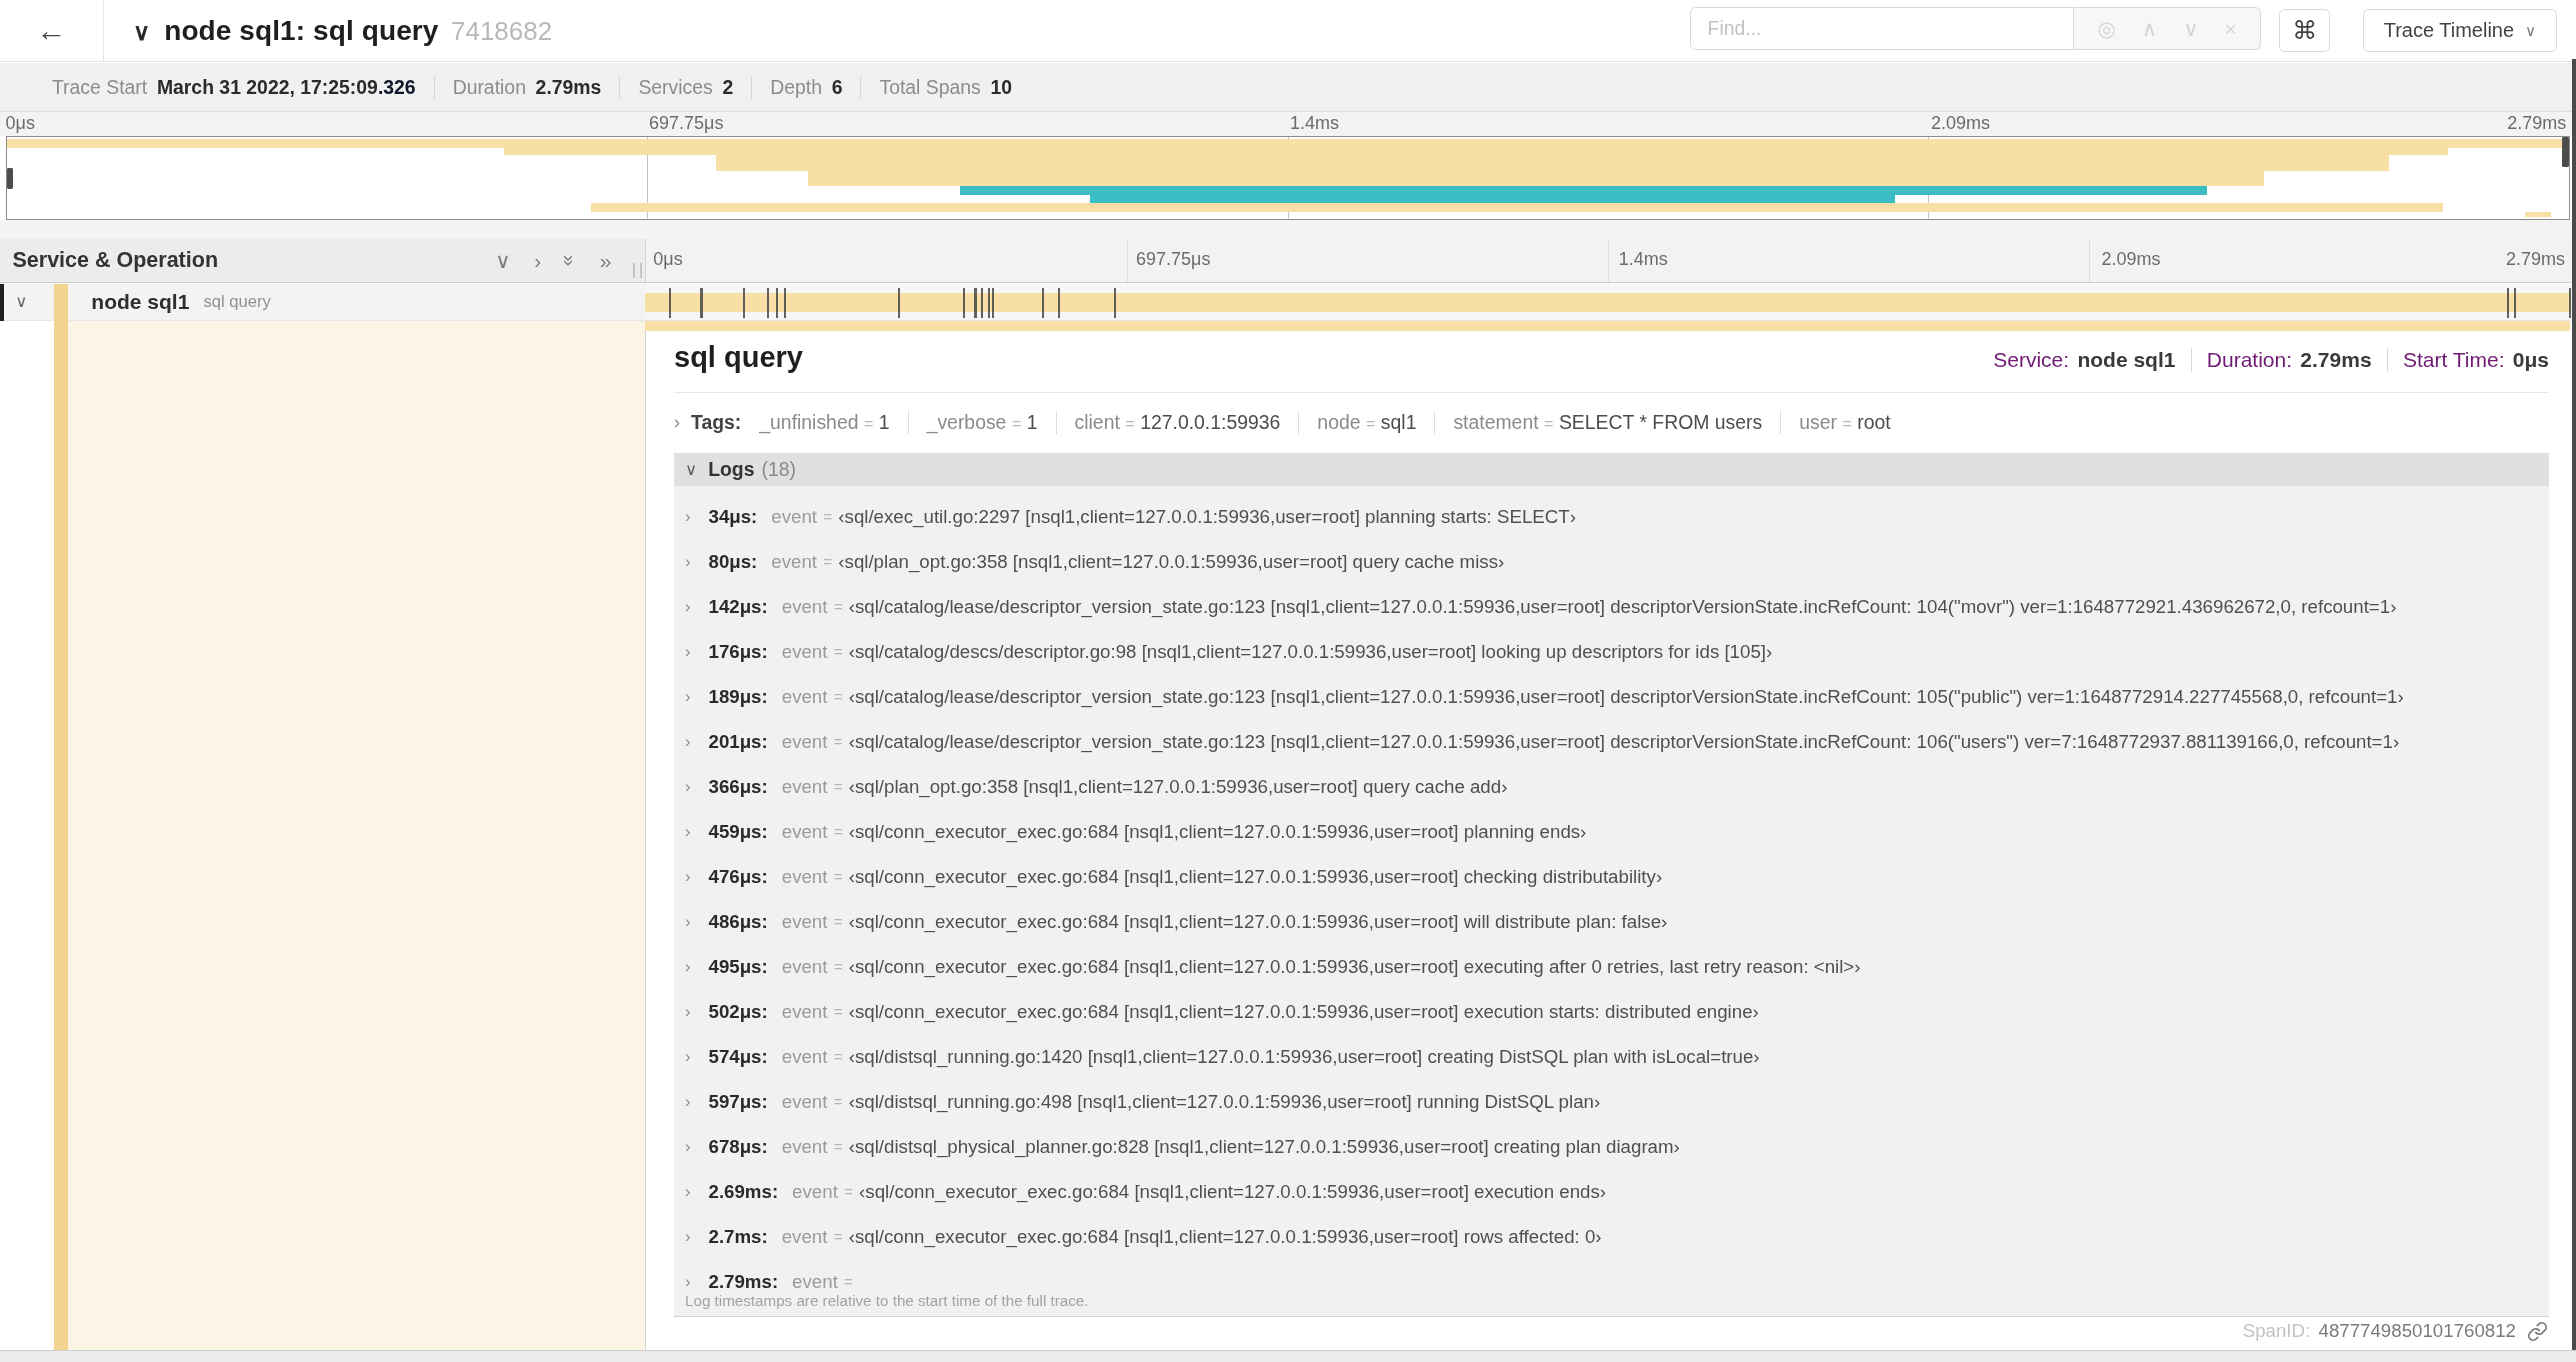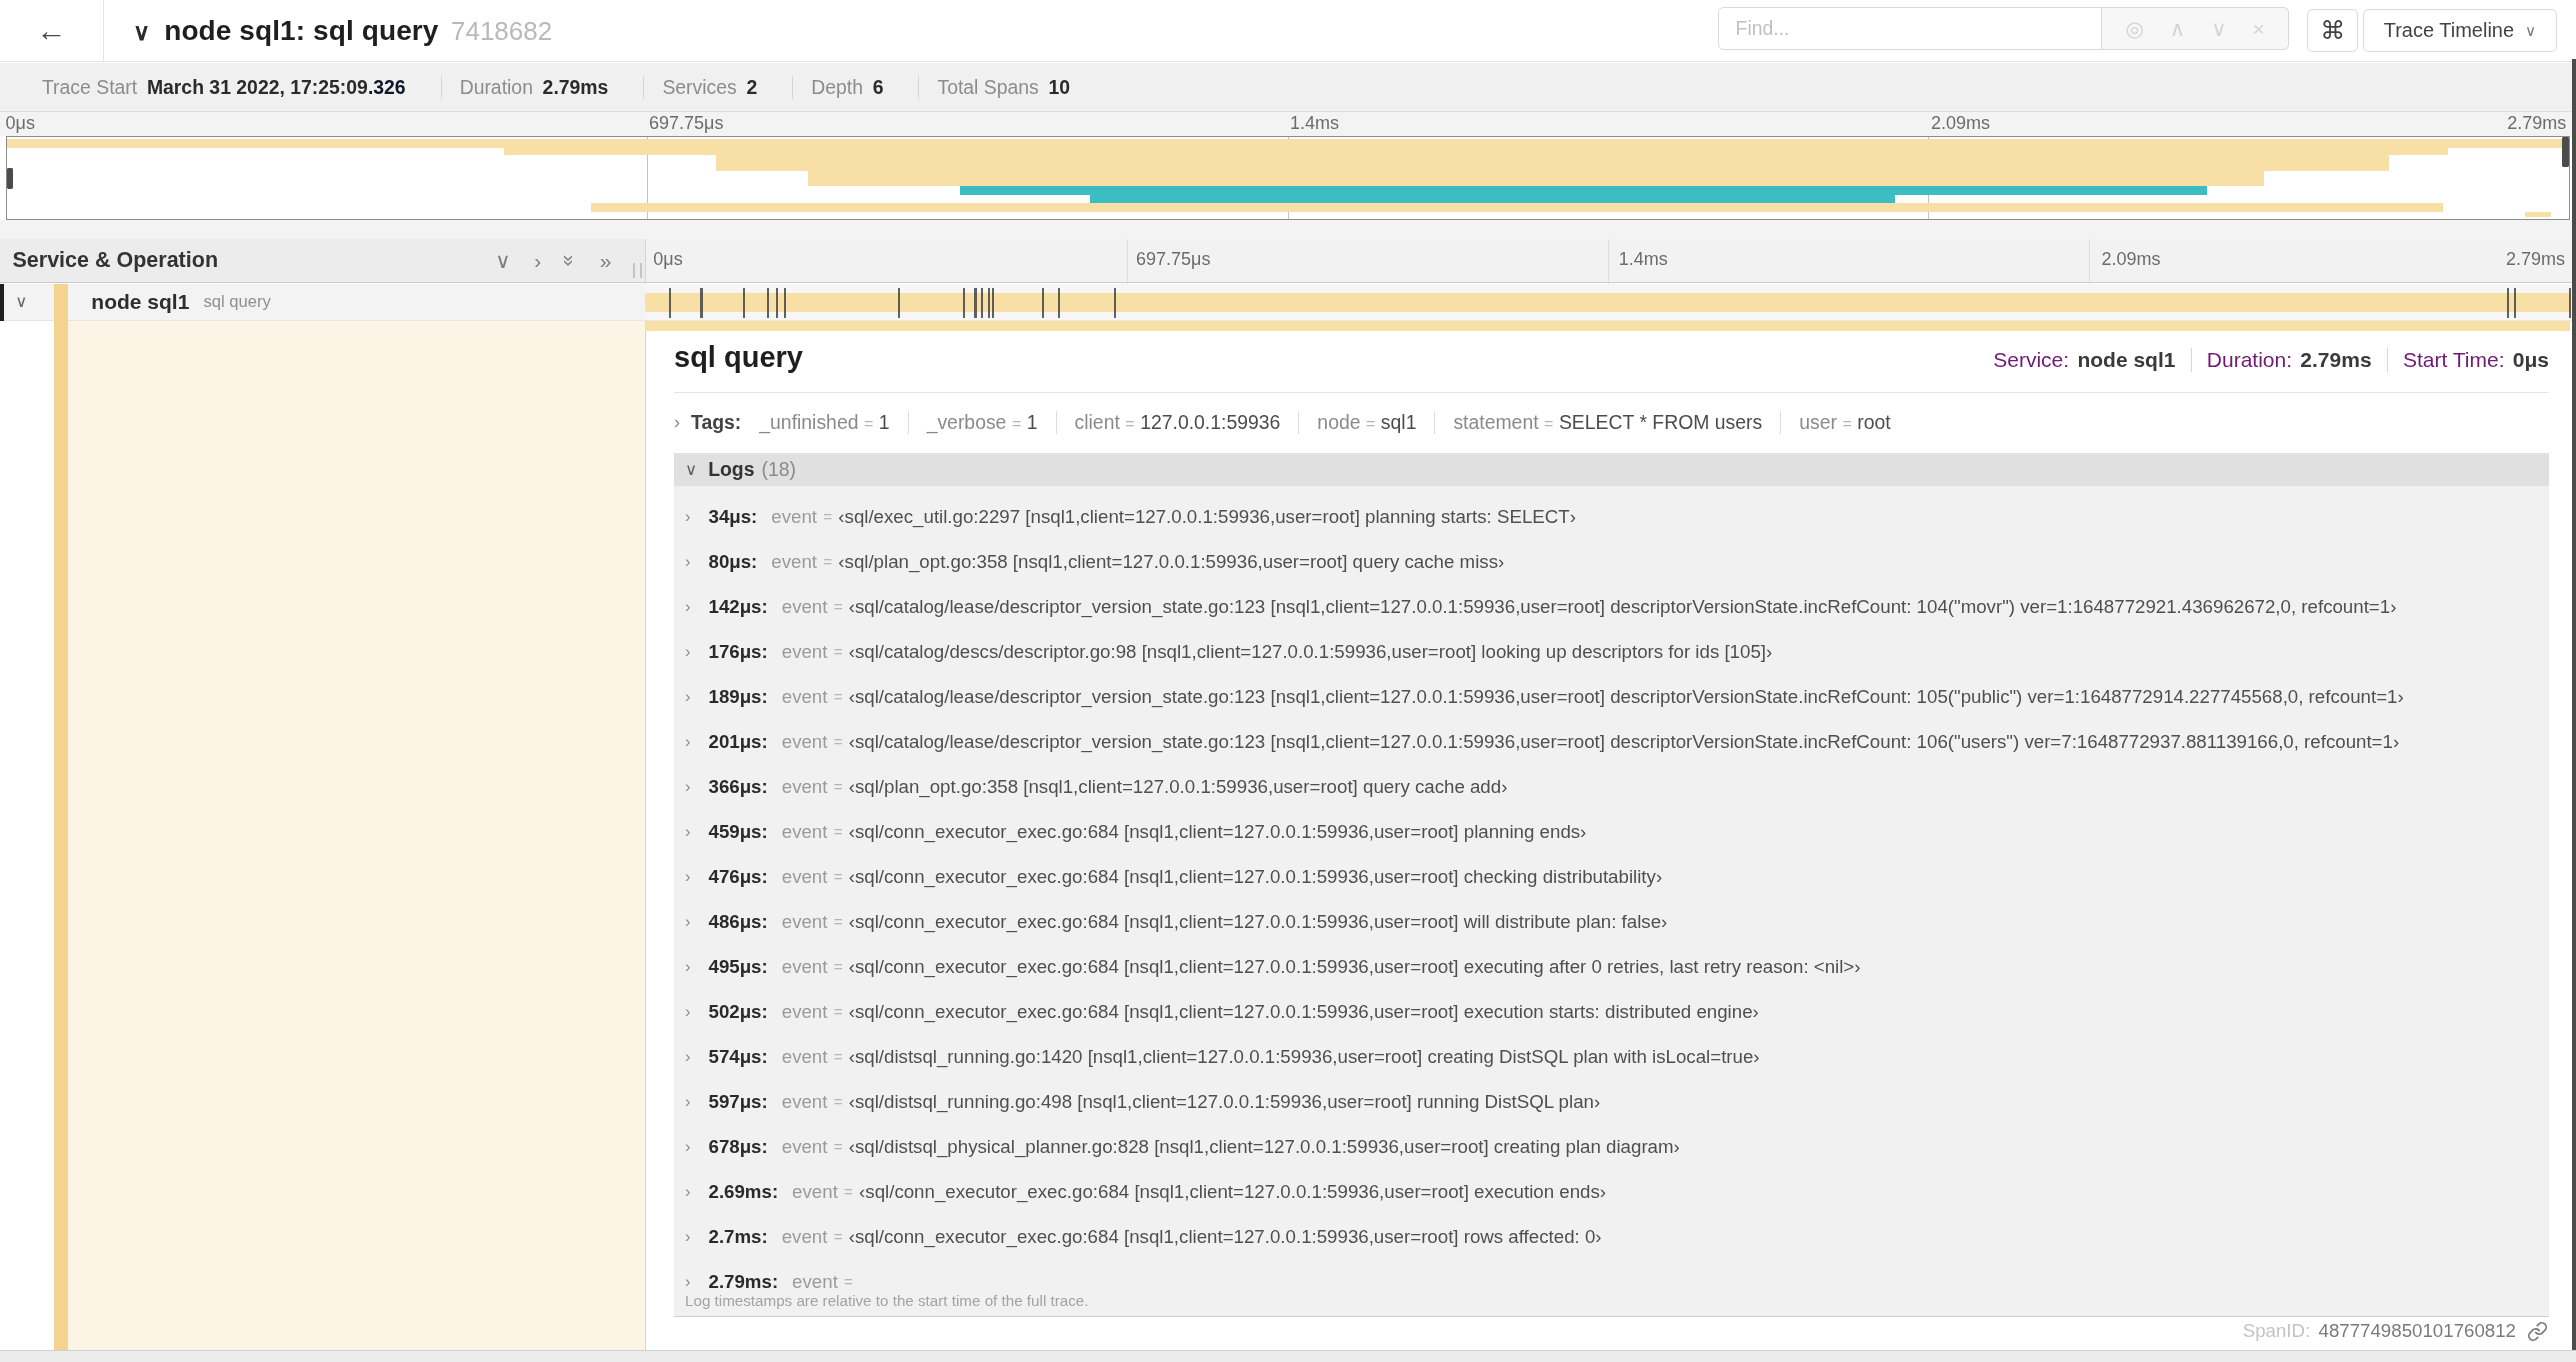--- a/index.html
+++ b/index.html
@@ -14,25 +14,25 @@
   .title-chevron { font-size:23.5px; color:#2b2b2b; font-weight:bold; margin-right:14px; cursor:pointer; }
   .trace-title { font-size:28px; font-weight:bold; color:#1f1f1f; letter-spacing:0.1px; }
   .trace-id { font-size:26px; color:#b9b9b9; margin-left:12.5px; }
   .header-right { margin-left:auto; display:flex; align-items:center; margin-right:19.4px; }
   .find-group { display:flex; height:47px; }
   .find-input { width:384px; height:43px; border:0.7px solid #d9d9d9; border-radius:5.5px 0 0 5.5px; padding:0 16.6px; font-size:19.4px; color:#444; outline:none; font-family:"Liberation Sans",sans-serif; }
   .find-input::placeholder { color:#c0c0c0; }
   .find-tools { display:flex; align-items:center; gap:26px; padding:0 23.5px; height:43px; background:#f7f7f7; border:0.7px solid #d9d9d9; border-left:none; border-radius:0 5.5px 5.5px 0; }
   .find-tools span { color:#d4d4d4; font-size:21px; }
   .kbd-btn { margin-left:18px; width:51px; height:43px; border:0.7px solid #d9d9d9; border-radius:5.5px; background:#fff; display:flex; align-items:center; justify-content:center; font-size:25px; color:#434343; cursor:pointer; }
-  .view-btn { margin-left:5px; height:43px; padding:0 19.4px; border:0.7px solid #d9d9d9; border-radius:5.5px; background:#fff; font-size:20px; color:#434343; display:flex; align-items:center; gap:11px; cursor:pointer; }
+  .view-btn { margin-left:33px; height:43px; padding:0 19.4px; border:0.7px solid #d9d9d9; border-radius:5.5px; background:#fff; font-size:20px; color:#434343; display:flex; align-items:center; gap:11px; cursor:pointer; }
   .view-btn .caret { font-size:15.2px; color:#777; }
 
   
-  .summary-bar { position:absolute; left:0; top:63px; width:2576px; height:49px; background:#f0f0f0; border-bottom:0.7px solid #ddd; display:flex; align-items:center; padding-left:24px;gap:17px; }
+  .summary-bar { position:absolute; left:0; top:63px; width:2576px; height:49px; background:#f0f0f0; border-bottom:0.7px solid #ddd; display:flex; align-items:center; padding-left:34px; }
   .summary-item { display:flex; align-items:baseline; padding:0 18px; font-size:19.4px; }
   .summary-item:not(:first-child) { border-left:0.7px solid #d6d6d6; }
   .summary-item .lbl { color:#8c8c8c; margin-right:9.7px; }
   .summary-item .val { color:#2b2b2b; font-weight:bold; }
   .summary-item .muted { color:#0f172a; font-weight:bold; }
 
   
   .mini-ruler { position:absolute; left:0; top:112px; width:2576px; height:23.5px; background:#f3f3f3; }
   .mini-ruler .rlabel { position:absolute; top:1.4px; font-size:18px; color:#6b6b6b; }
   

